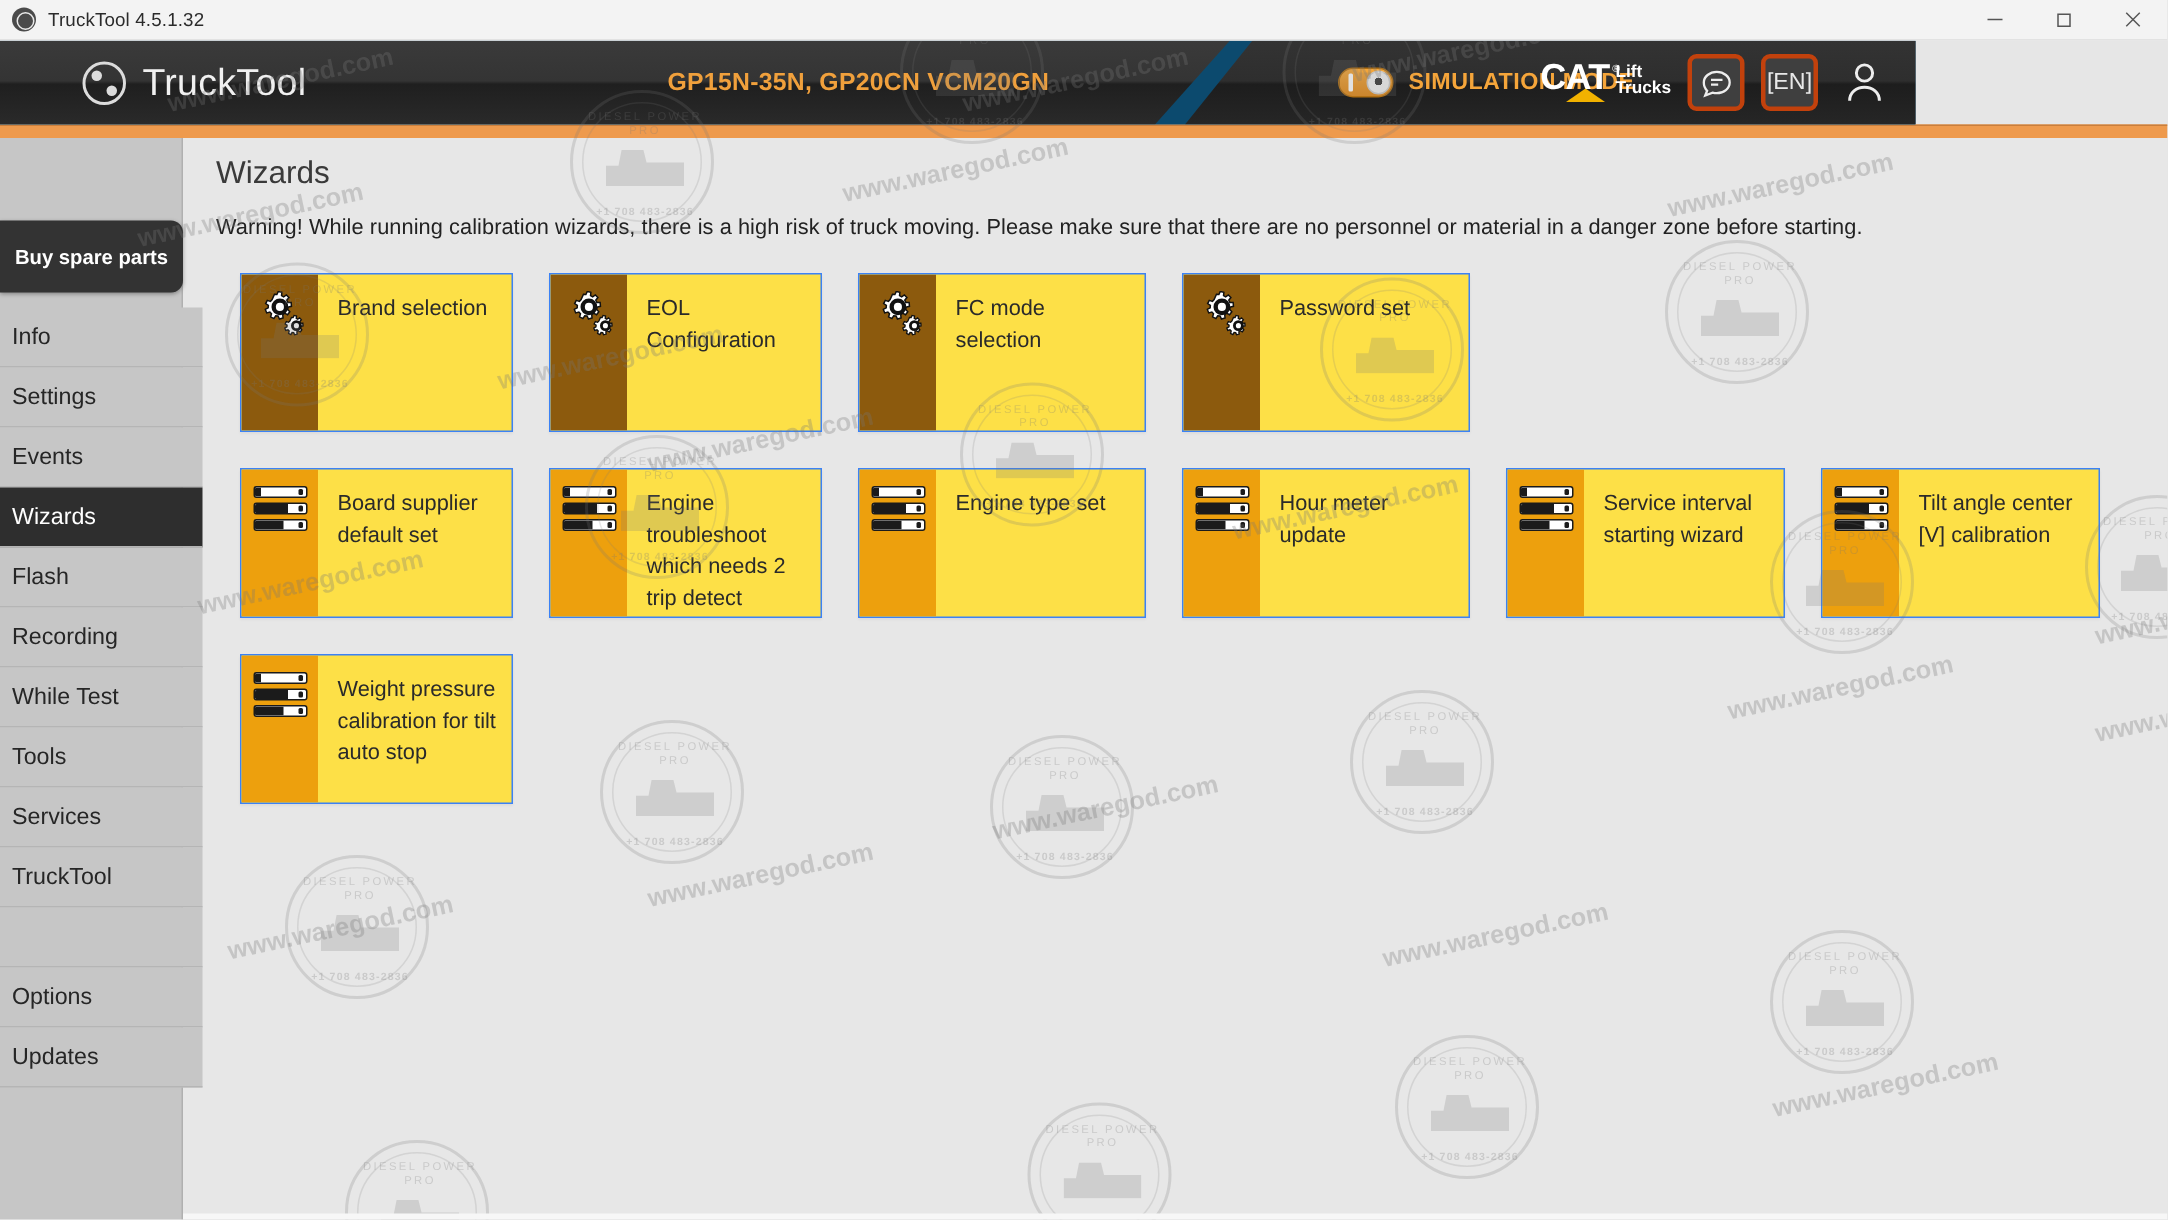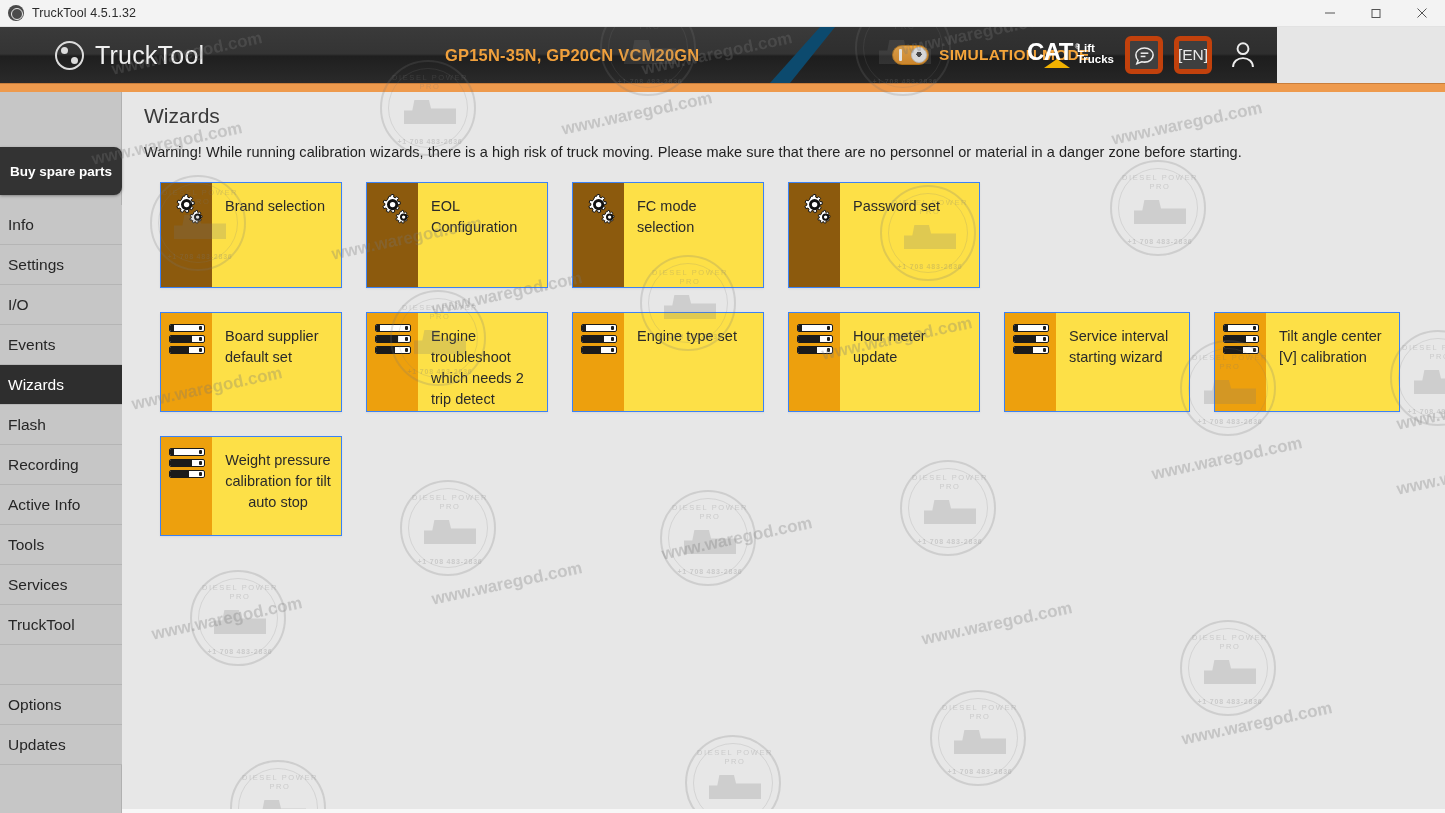--- a/index.html
+++ b/index.html
@@ -115,21 +115,21 @@
     width:0;height:0; border-left:13px solid transparent; border-right:13px solid transparent;
     border-bottom:9px solid #f2b200;
   }
   .cat-word .reg{
     position:absolute; right:-7px; top:0px; color:#fff; font-size:7px;
   }
   .cat-sub{ line-height:11px; padding-bottom:3px; }
   .cat-sub span{ display:block; color:#fff; font-size:11.5px; font-weight:700;}
   .hbtn{
     width:38px;height:38px;border-radius:6px;
-    background:#3f3f3f; border:5px solid #c2410c;
+    background:#3f3f3f; border:3px solid #c2410c;
     display:flex;align-items:center;justify-content:center;
   }
   .hbtn.lang{ color:#e8e8e8; font-size:15.5px; font-weight:500; }
   .avatar-btn{
     width:40px;height:40px; display:flex;align-items:center;justify-content:center;
   }
 
   
   .accentbar{
     position:absolute; left:0; top:83px; width:1445px; height:9px;
@@ -143,21 +143,21 @@
     background:#c6c6c6; z-index:20;
     border-right:1px solid #b0b0b0;
   }
   .buy-btn{
     position:absolute; left:0; top:55px; width:122px; height:48px;
     background:#333333; border-radius:0 8px 8px 0;
     display:flex;align-items:center;justify-content:center;
     color:#ffffff; font-size:13.5px; font-weight:700;
     box-shadow:0 1px 3px rgba(0,0,0,.35);
   }
-  .sb-items{ position:absolute; left:0; top:113px; width:122px; }
+  .sb-items{ position:absolute; left:0; top:113px; width:135px; }
   .sb-item{
     height:40px; display:flex; align-items:center;
     padding-left:8px;
     font-size:15.5px; color:#262626;
     border-bottom:1px solid #b5b5b5;
     background:#c6c6c6;
   }
   .sb-item.active{ background:#2e2e2e; color:#ffffff; }
   .sb-item.blank{ color:transparent; }
 
@@ -327,36 +327,33 @@
 <div class="sidebar">
   <div class="buy-btn">Buy spare parts</div>
   <div class="sb-items" id="sidebar-items">
       <div class="sb-item">
         <span>Info</span>
       </div>
       <div class="sb-item">
         <span>Settings</span>
       </div>
       <div class="sb-item">
-        <span>I/O</span>
-      </div>
-      <div class="sb-item">
         <span>Events</span>
       </div>
       <div class="sb-item active">
         <span>Wizards</span>
       </div>
       <div class="sb-item">
         <span>Flash</span>
       </div>
       <div class="sb-item">
         <span>Recording</span>
       </div>
       <div class="sb-item">
-        <span>Active Info</span>
+        <span>While Test</span>
       </div>
       <div class="sb-item">
         <span>Tools</span>
       </div>
       <div class="sb-item">
         <span>Services</span>
       </div>
       <div class="sb-item">
         <span>TruckTool</span>
       </div>
@@ -556,21 +553,21 @@
               <div class="sl">
                 <div class="fill" style="width: 58%;"></div>
                 <div class="knob" style="left: 86%;"></div>
               </div>
             </div>
           </div>
           <div class="lbl">Tilt angle center [V] calibration</div>
         </div>
       </div>
       <div class="row" style="margin-bottom: 24px;">
-        <div class="card amber" style="width: 182px; height: 100px; margin-right: 24px; text-align: center;">
+        <div class="card amber" style="width: 182px; height: 100px; margin-right: 24px;">
           <div class="bar">
             <div class="sliders">
               <div class="sl">
                 <div class="fill" style="width: 14%;"></div>
                 <div class="knob" style="left: 86%;"></div>
               </div>
               <div class="sl">
                 <div class="fill" style="width: 66%;"></div>
                 <div class="knob" style="left: 86%;"></div>
               </div>

